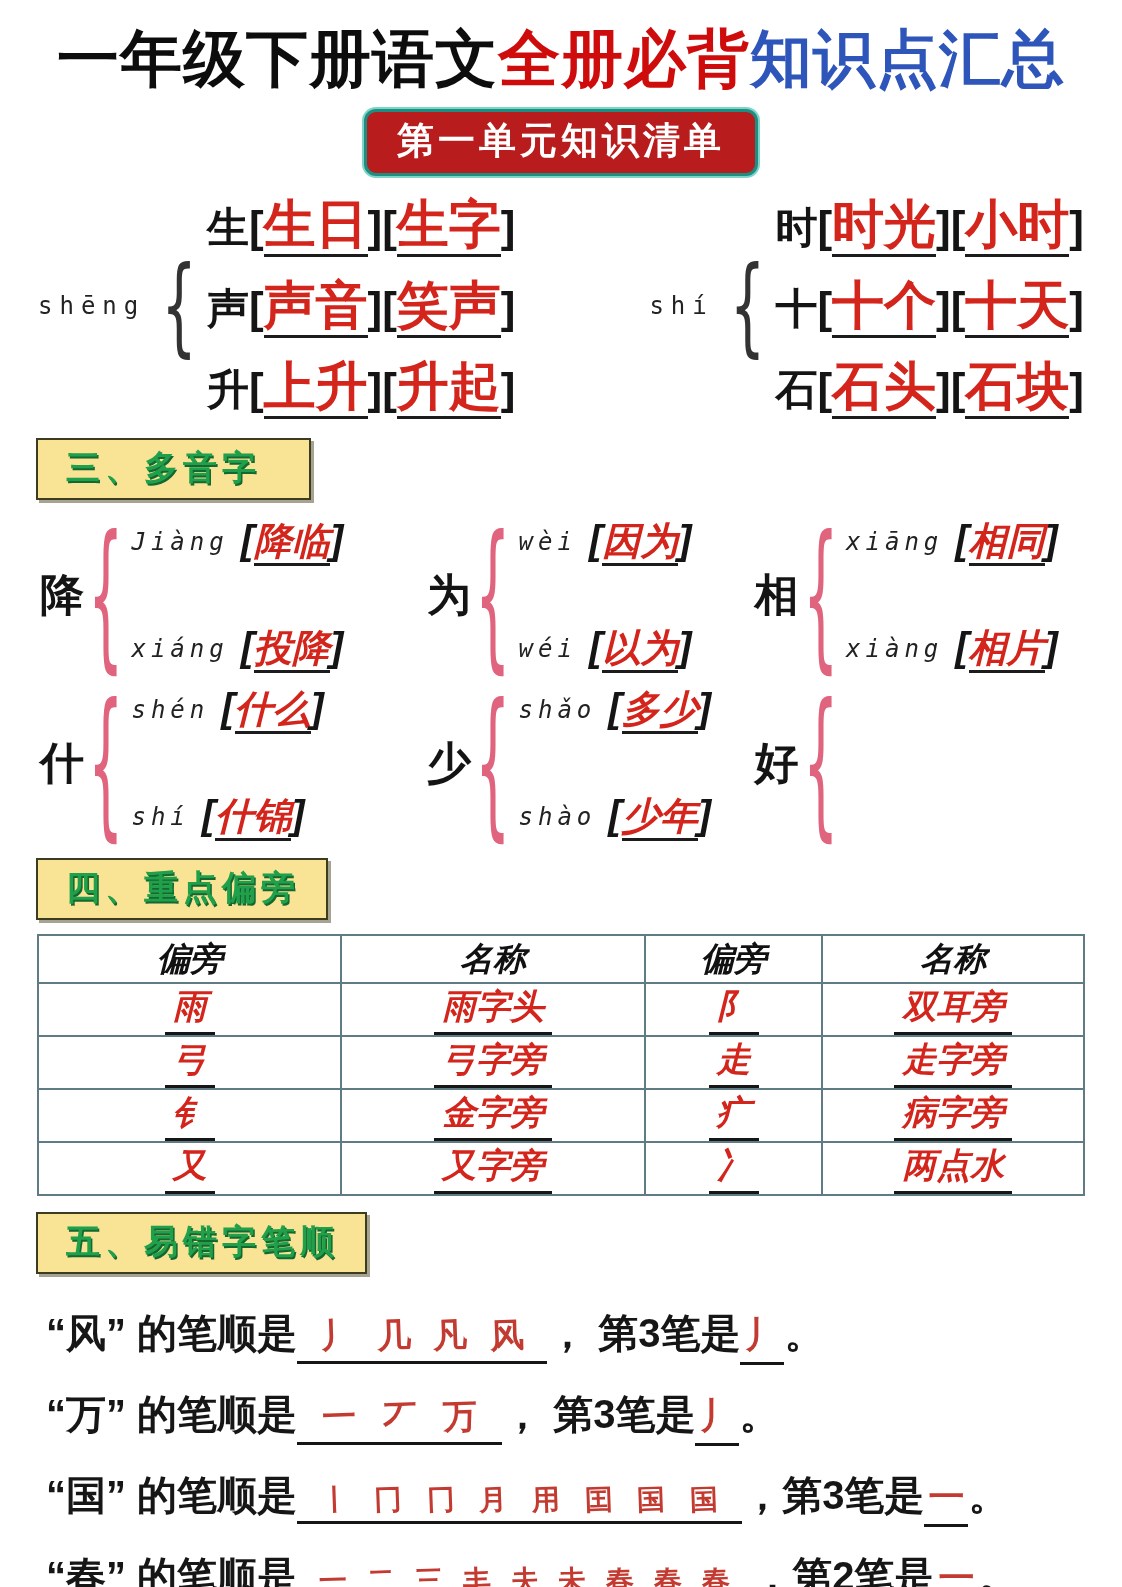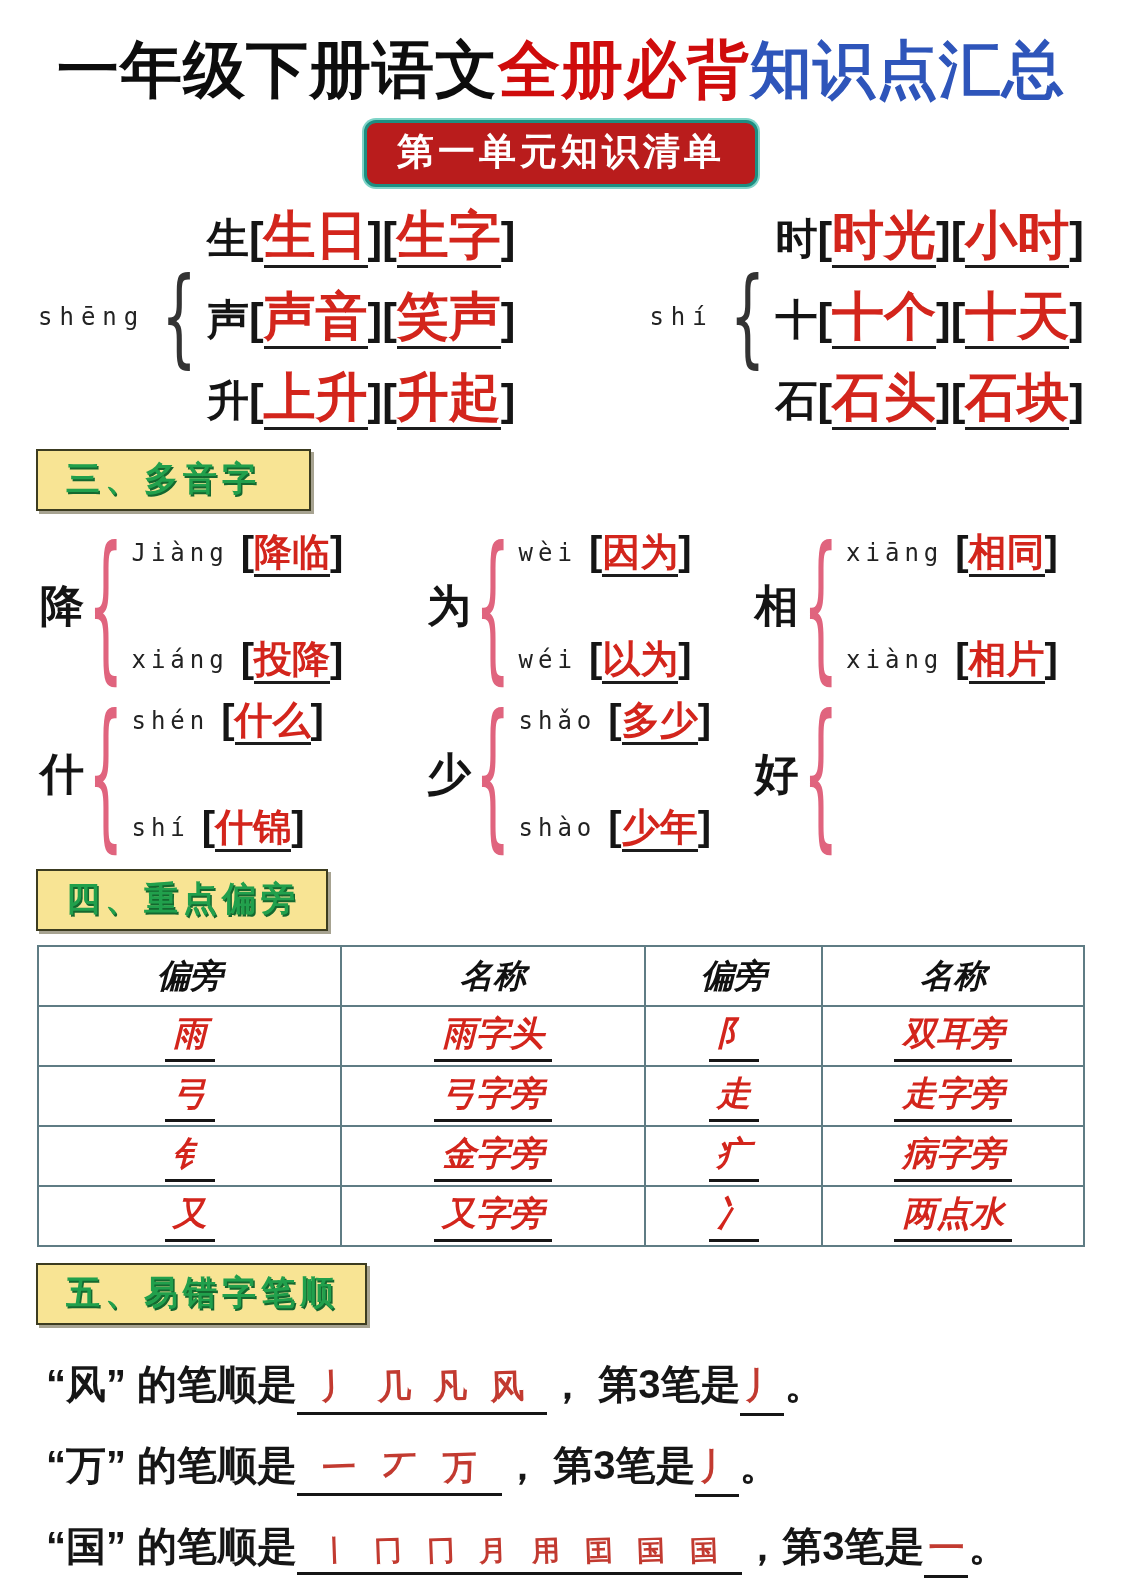--- a/index.html
+++ b/index.html
@@ -1,20 +1,20 @@
 <!DOCTYPE html>
 <html><head>
 <meta charset="utf-8">
 <style>
   * { margin:0; padding:0; box-sizing:border-box; }
   html,body { background:#ffffff; }
   body { font-family:"Liberation Sans", sans-serif; color:#111; }
   .page {
     position:relative; width:1122px; height:1587px; margin:0 auto;
-    background:#ffffff; overflow:hidden; padding-top:28px;
+    background:#ffffff; overflow:hidden; padding-top:17px;
   }
 
   
   .title-line { text-align:center; font-size:62px; font-weight:900; letter-spacing:1px; white-space:nowrap; }
   .t-black { color:#0d0d0d; }
   .t-red   { color:#cf0c0c; }
   .t-blue  { color:#2e55ba; }
 
   
   .banner-wrap { text-align:center; margin-top:8px; }
@@ -67,35 +67,35 @@
   .dy-row .dy-group:nth-child(1) { width:390px; }
   .dy-row .dy-group:nth-child(2) { width:330px; }
   .dy-row .dy-group:nth-child(3) { width:340px; }
   .dy-group { display:flex; align-items:center; }
   .dy-char { font-size:44px; font-weight:700; color:#141414; }
   .dy-brace {
     display:inline-block; font-family:"DejaVu Sans", sans-serif;
     font-size:62px; color:#e0647e; transform:scaleY(2.6) scaleX(0.9);
     margin:0 6px 0 2px; line-height:1; font-weight:400;
   }
-  .dy-readings { display:flex; flex-direction:column; gap:56px; }
+  .dy-readings { display:flex; flex-direction:column; gap:56px;font-style:italic; }
   .dy-reading { display:flex; align-items:center; gap:12px; white-space:nowrap; }
   .dy-reading .pinyin { letter-spacing:5px; }
   .dy-reading .red-word { font-size:38px; }
   .dy-reading .brk-wrap { font-size:38px; }
   .dy-reading .brk-wrap::before, .dy-reading .brk-wrap::after { font-size:40px; }
 
   
   .pp-table {
     width:1048px; margin:14px auto 0 auto; border-collapse:collapse;
     table-layout:fixed;
   }
   .pp-table th, .pp-table td {
     border:2px solid #5f7c84; text-align:center; vertical-align:middle;
-    height:60px; background:#ffffff;
+    height:48px; background:#ffffff;
   }
   .pp-table th { font-size:33px; font-weight:700; color:#111; font-style:italic; }
   .pp-table col.c1 { width:29%; } .pp-table col.c2 { width:29%; }
   .pp-table col.c3 { width:17%; } .pp-table col.c4 { width:25%; }
   .pp-cell {
     display:inline-block; color:#d3251c; font-weight:700; font-size:34px;
     border-bottom:3px solid #161616; padding:0 8px 2px 8px; font-style:italic;
   }
 
   

